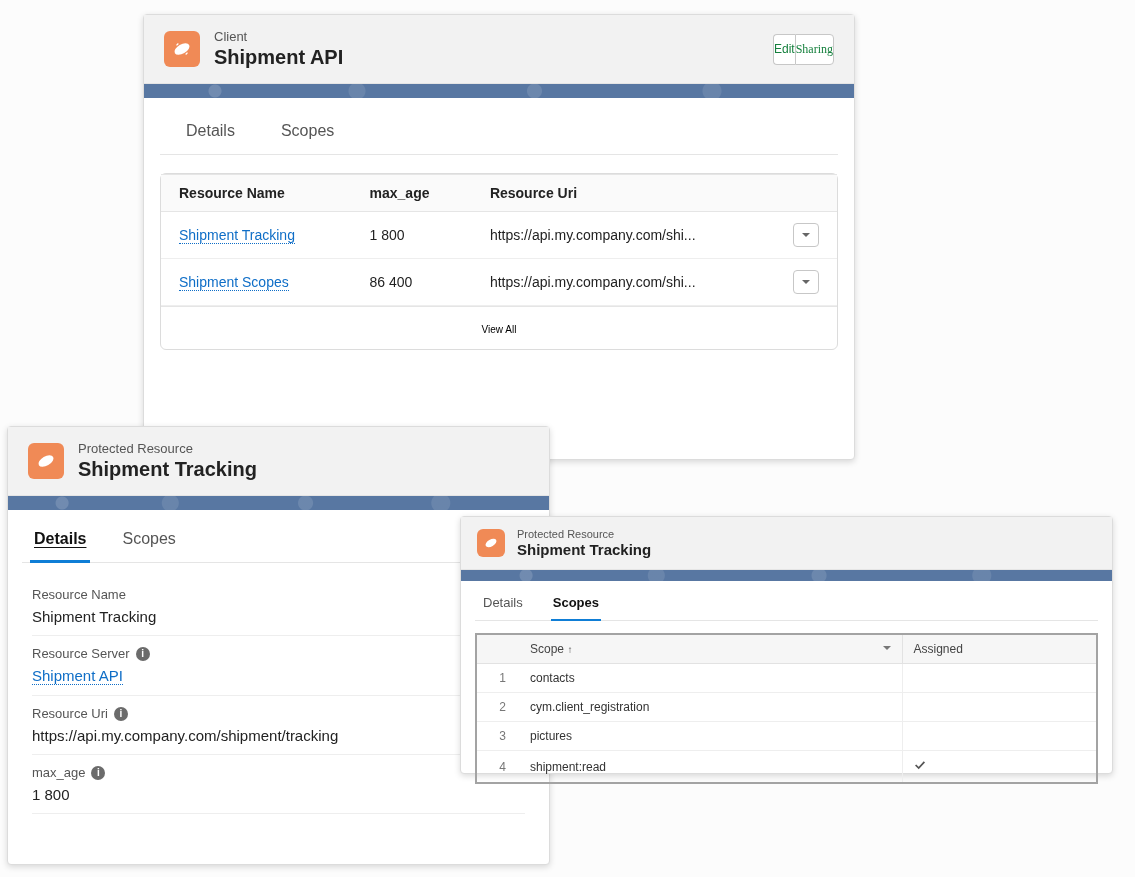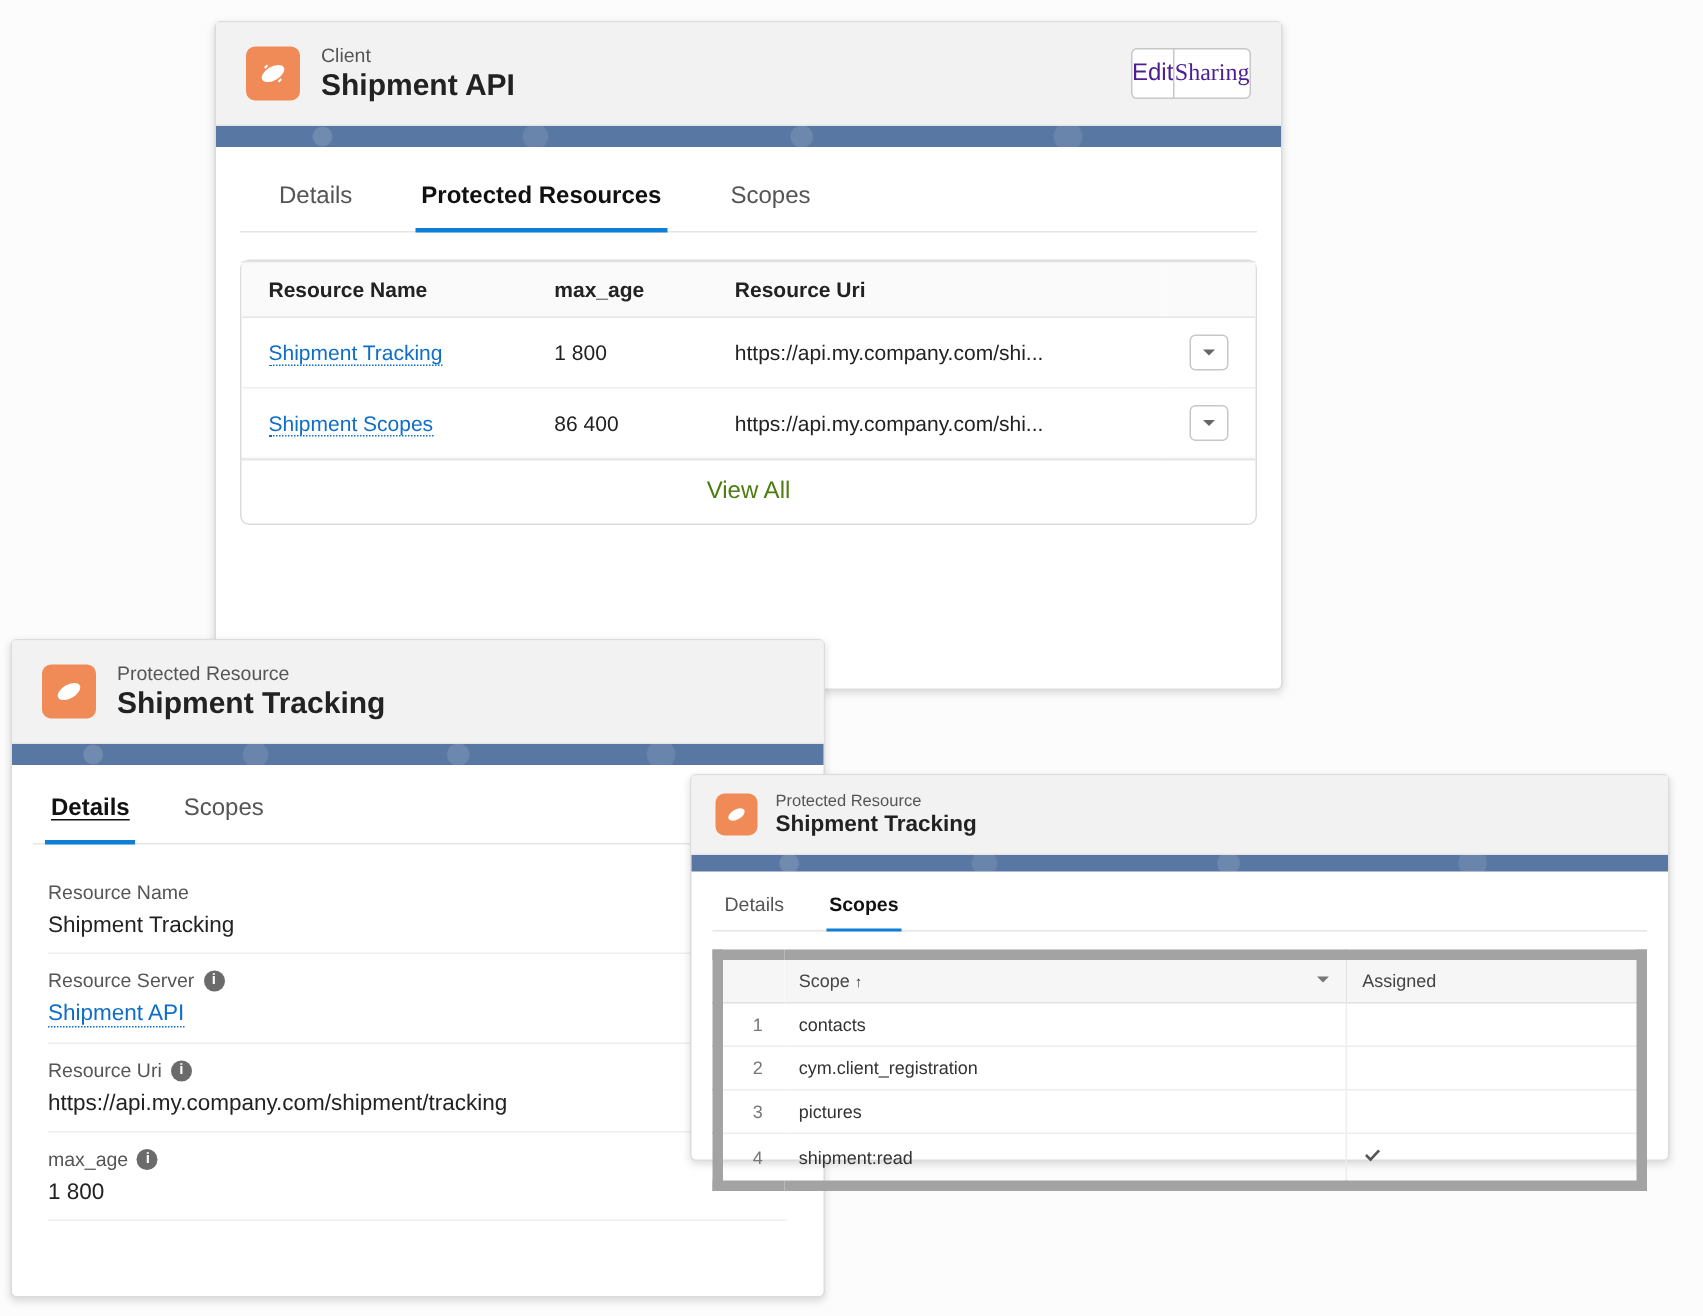--- a/index.html
+++ b/index.html
@@ -33,22 +33,22 @@
     margin-right: 14px;
     flex-shrink: 0;
   }
   .icon-box svg { width: 22px; height: 22px; fill: #fff; }
   .hdr-text .sup { font-size: 13px; color: #555; }
   .hdr-text .title { font-size: 20px; font-weight: 700; color: #222; margin-top: 2px; }
   .hdr-actions { margin-left: auto; display: flex; gap: 0; }
   .btn {
     display: inline-block;
     padding: 7px 0;
-    font-size: 16px;
-    color: #4c1d95;
+    font-size: 12px;
+    color: #15803d;
     background: #fff;
     border: 1px solid #c7c7c7;
     cursor: pointer;
   }
   .btn:first-child { border-radius: 4px 0 0 4px; border-right: none; }
   .btn:last-child { border-radius: 0 4px 4px 0; font-family: Liberation Serif, serif; }
   .btn.single { border-radius: 4px; }
   .ribbon {
     height: 14px;
     background: linear-gradient(90deg,#5b7ba5,#5b7ba5);
@@ -114,21 +114,21 @@
     border-radius: 4px;
     align-items: center; justify-content: center;
     cursor: pointer;
   }
   .drop svg { width: 10px; height: 10px; fill: #666; }
   .viewall {
     text-align: center;
     padding: 12px;
     border-top: 1px solid #e5e5e5;
   }
-  .viewall a { color: #4d7c0f; text-decoration: none; font-size: 16px; text-align: right; }
+  .viewall a { color: #000000; text-decoration: none; font-size: 10px; text-align: right; }
 
   
   .fields { padding: 14px 24px 20px 24px; }
   .fld { border-bottom: 1px solid #eee; padding: 10px 0 10px 0; }
   .fld .lab { font-size: 13px; color: #555; display: flex; align-items: center; gap: 6px; }
   .fld .val { font-size: 15px; color: #222; margin-top: 6px; }
   .fld .val.link { color: #0f6ec7; border-bottom: 1px dotted #0f6ec7; display: inline-block; }
   .info-dot {
     display: inline-flex; width: 14px; height: 14px; border-radius: 50%;
     background: #6b6b6b; color: #fff; font-size: 10px; font-weight: 700;
@@ -136,21 +136,21 @@
   }
 
   
   .small-hdr { padding: 11px 16px; }
   .small-hdr .icon-box { width: 28px; height: 28px; margin-right: 12px; }
   .small-hdr .icon-box svg { width: 16px; height: 16px; }
   .small-hdr .sup { font-size: 11px; color: #555; }
   .small-hdr .title { font-size: 15px; font-weight: 700; margin-top: 1px; }
   .tabs.small { gap: 26px; margin: 6px 14px 0 14px; padding: 0 6px; }
   .tabs.small .tab { font-size: 13px; padding: 8px 2px 9px 2px; border-bottom-width: 2px; }
-  .stbl { width: calc(100% - 28px); margin: 12px 14px 16px 14px; border-collapse: collapse; border: 7px solid #a3a3a3; }
+  .stbl { width: calc(100% - 28px); margin: 12px 14px 16px 14px; border-collapse: collapse; border: 2px solid #a3a3a3; }
   .stbl th {
     text-align: left; font-size: 12px; font-weight: 400; color: #444;
     padding: 7px 10px; background: #f6f6f6; border-bottom: 1px solid #e2e2e2;
   }
   .stbl th:first-child { width: 44px; }
   .stbl th .sort { font-size: 10px; }
   .stbl th.scopecol { position: relative; }
   .stbl th.scopecol .chev { position: absolute; right: 10px; top: 50%; transform: translateY(-50%); }
   .stbl th.scopecol .chev svg { width: 10px; height: 10px; fill: #777; }
   .stbl th.assigned { border-left: 1px solid #e2e2e2; }
@@ -183,21 +183,20 @@
     </div>
     <div class="hdr-actions">
       <button class="btn">Edit</button>
       <button class="btn">Sharing</button>
     </div>
   </div>
   <div class="ribbon"></div>
 
   <div class="tabs">
     <div class="tab">Details</div>
-    <div class="tab active">Protected Resources</div>
     <div class="tab">Scopes</div>
   </div>
 
   <div class="subcard">
     <table class="tbl">
       <thead>
         <tr>
           <th>Resource Name</th>
           <th>max_age</th>
           <th>Resource Uri</th>

